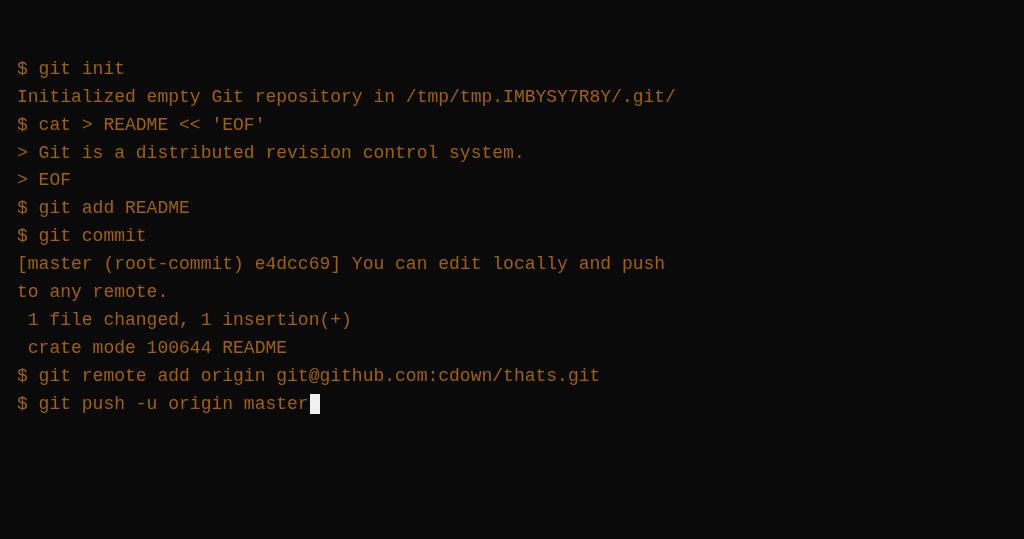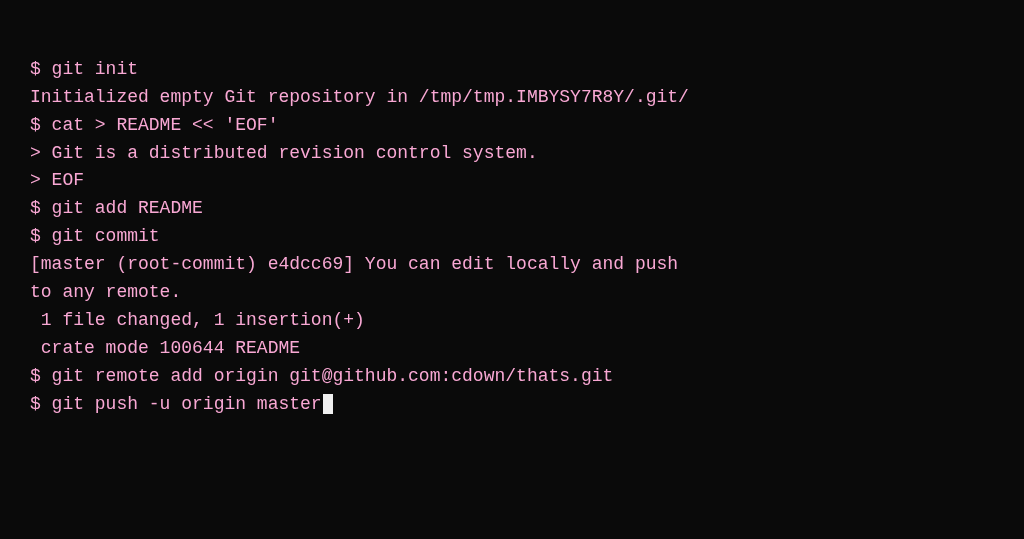--- a/index.html
+++ b/index.html
@@ -14,25 +14,25 @@
       height: 539px;
       overflow: hidden;
       display: flex;
       align-items: stretch;
     }
 
     .terminal {
       background-color: #0a0a0a;
       width: 100%;
       height: 100%;
-      padding: 28px 30px;
+      padding: 28px 17px;
       font-family: 'Courier New', Courier, monospace;
       font-size: 18px;
       line-height: 1.55;
-      color: #f9a8d4;
+      color: #a16207;
       white-space: pre;
     }
 
     .line {
       display: block;
     }
 
     .cursor {
       display: inline-block;
       width: 10px;

